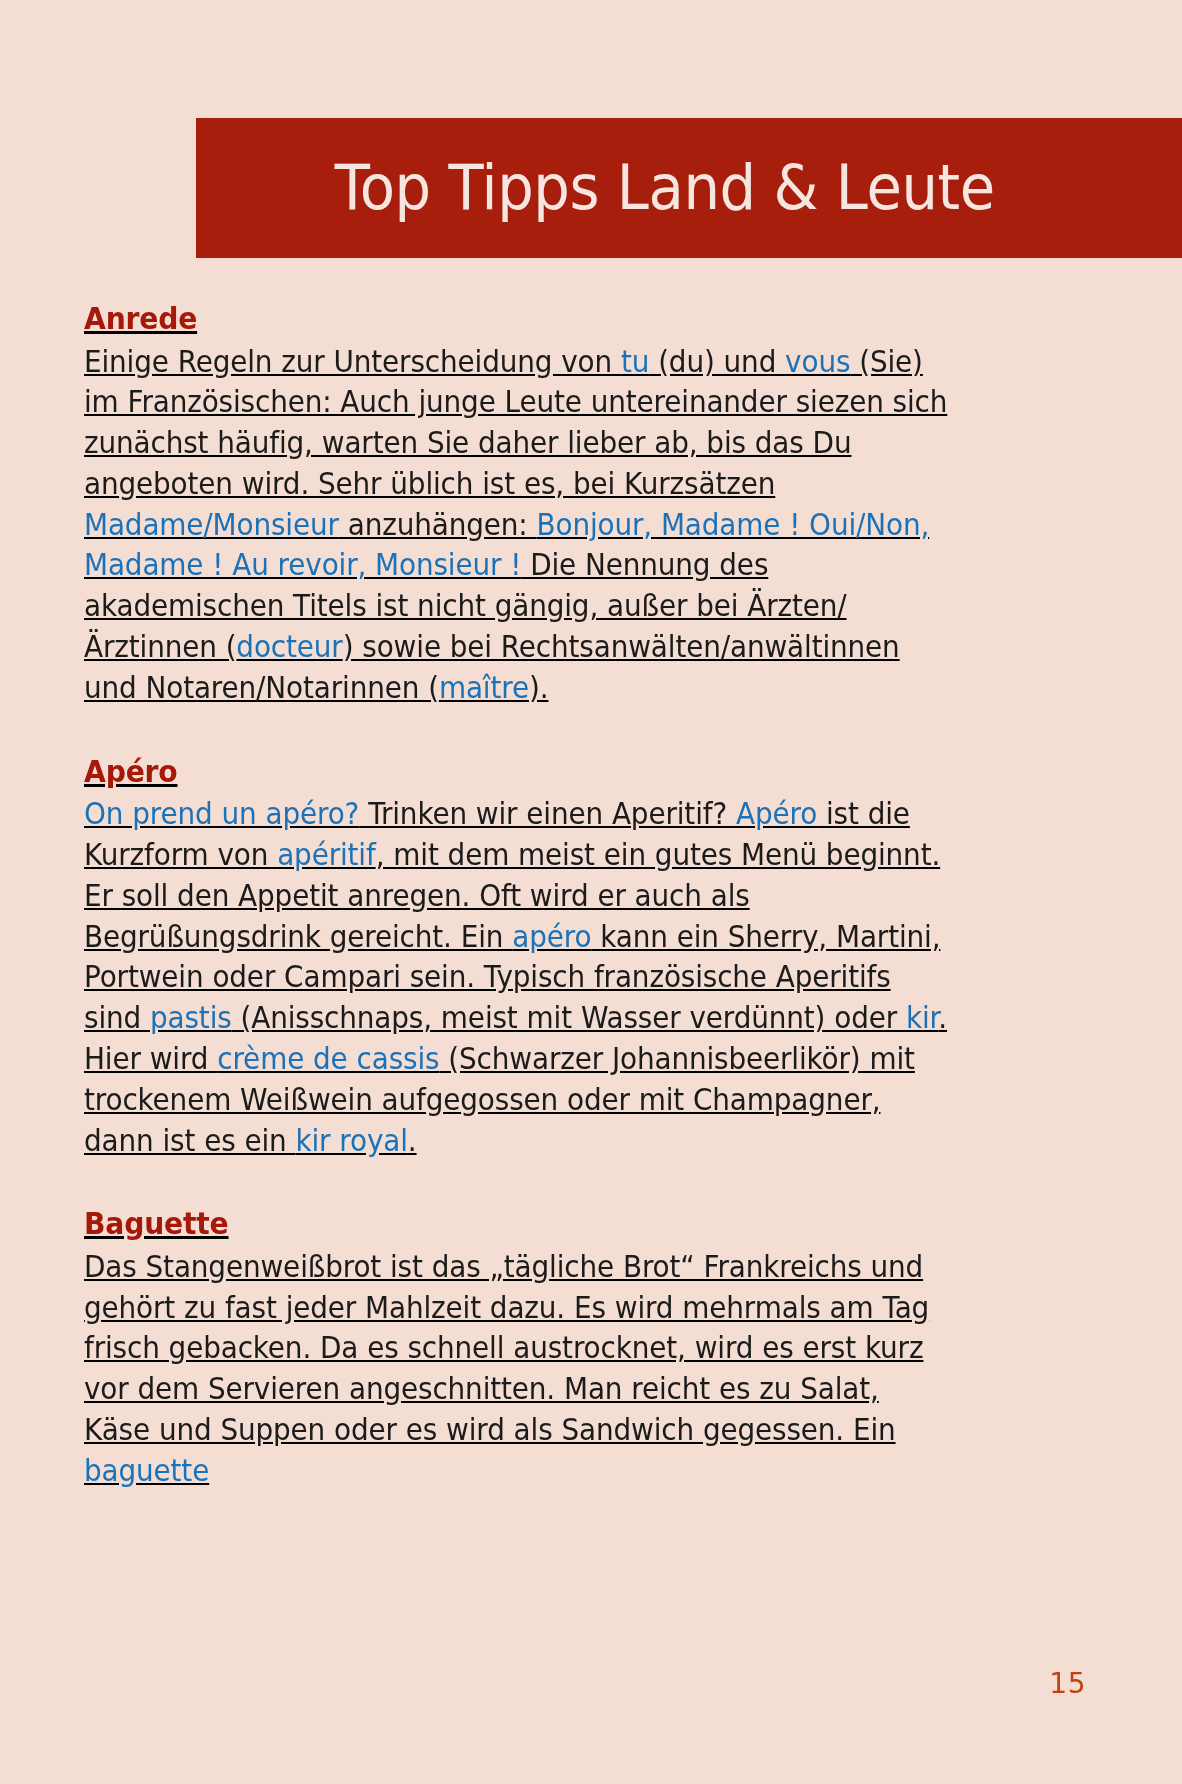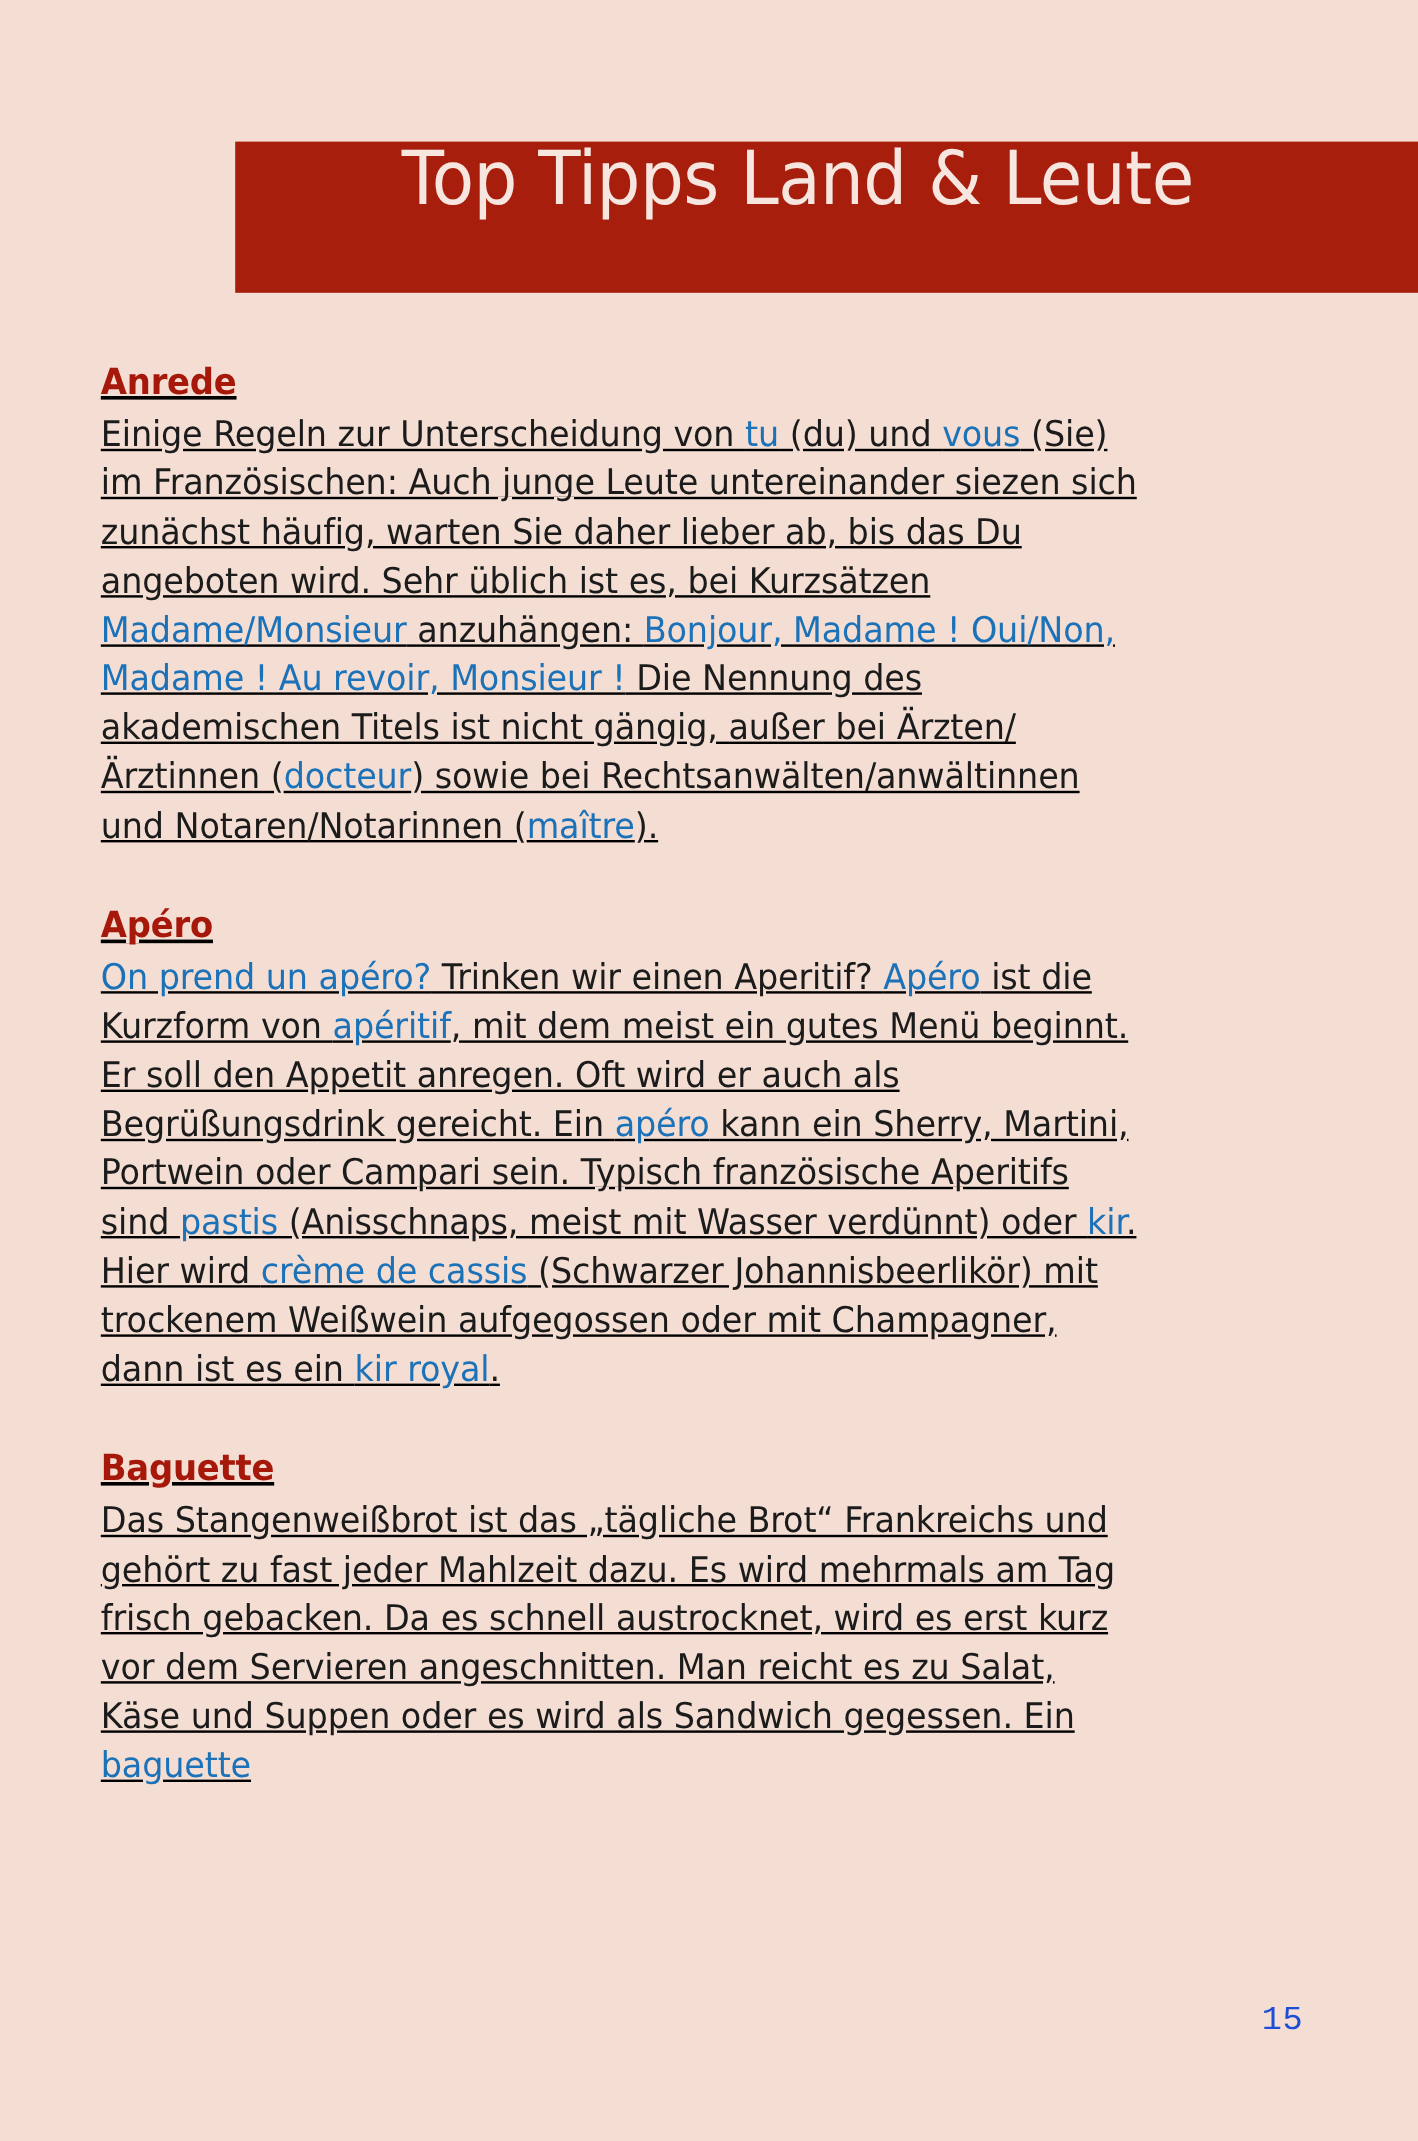--- a/index.html
+++ b/index.html
@@ -19,23 +19,24 @@
     inset: 0;
     background: #f4ddd2;
   }
 
   
   .banner {
     position: absolute;
     left: 196px;
     top: 118px;
     right: 0;
-    height: 126px;
+    height: 140px;
     background: #a71f0c;
     display: flex;
+    align-items: center;
     justify-content: center;
     padding-right: 48px;
     box-sizing: border-box;
   }
   .banner-title {
     color: #f6e6df;
     font-family: "DejaVu Sans", sans-serif;
     font-size: 62px;
     font-weight: 400;
     letter-spacing: -0.5px;
@@ -86,25 +87,24 @@
 
   .fr {
     color: #1b72b8;
   }
 
   
   .page-number {
     position: absolute;
     right: 96px;
     bottom: 84px;
-    color: #1d4ed8;
+    color: #c2410c;
     font-size: 28px;
     font-weight: 400;
     letter-spacing: 0.5px;
-    font-family: Liberation Mono, monospace;
   }
 </style>
 </head>
 <body>
 
 <div class="page">
 
   <div class="banner">
     <div class="banner-title">Top Tipps Land &amp; Leute</div>
   </div>

